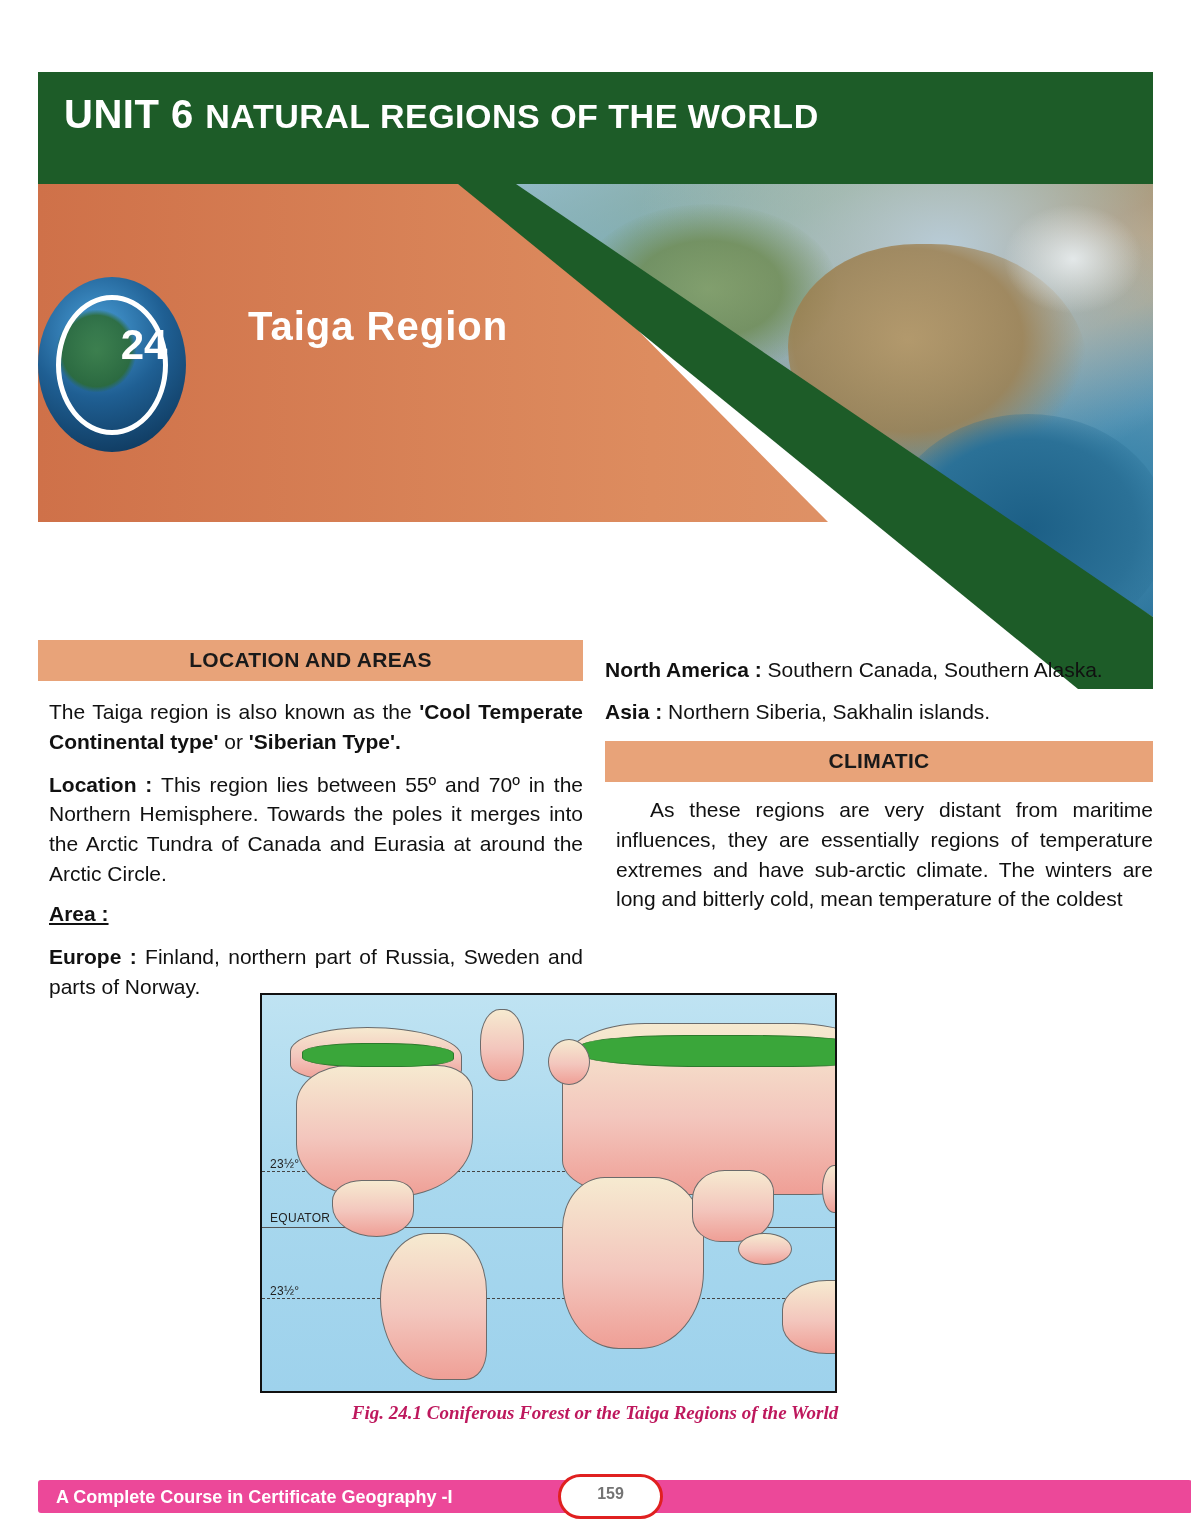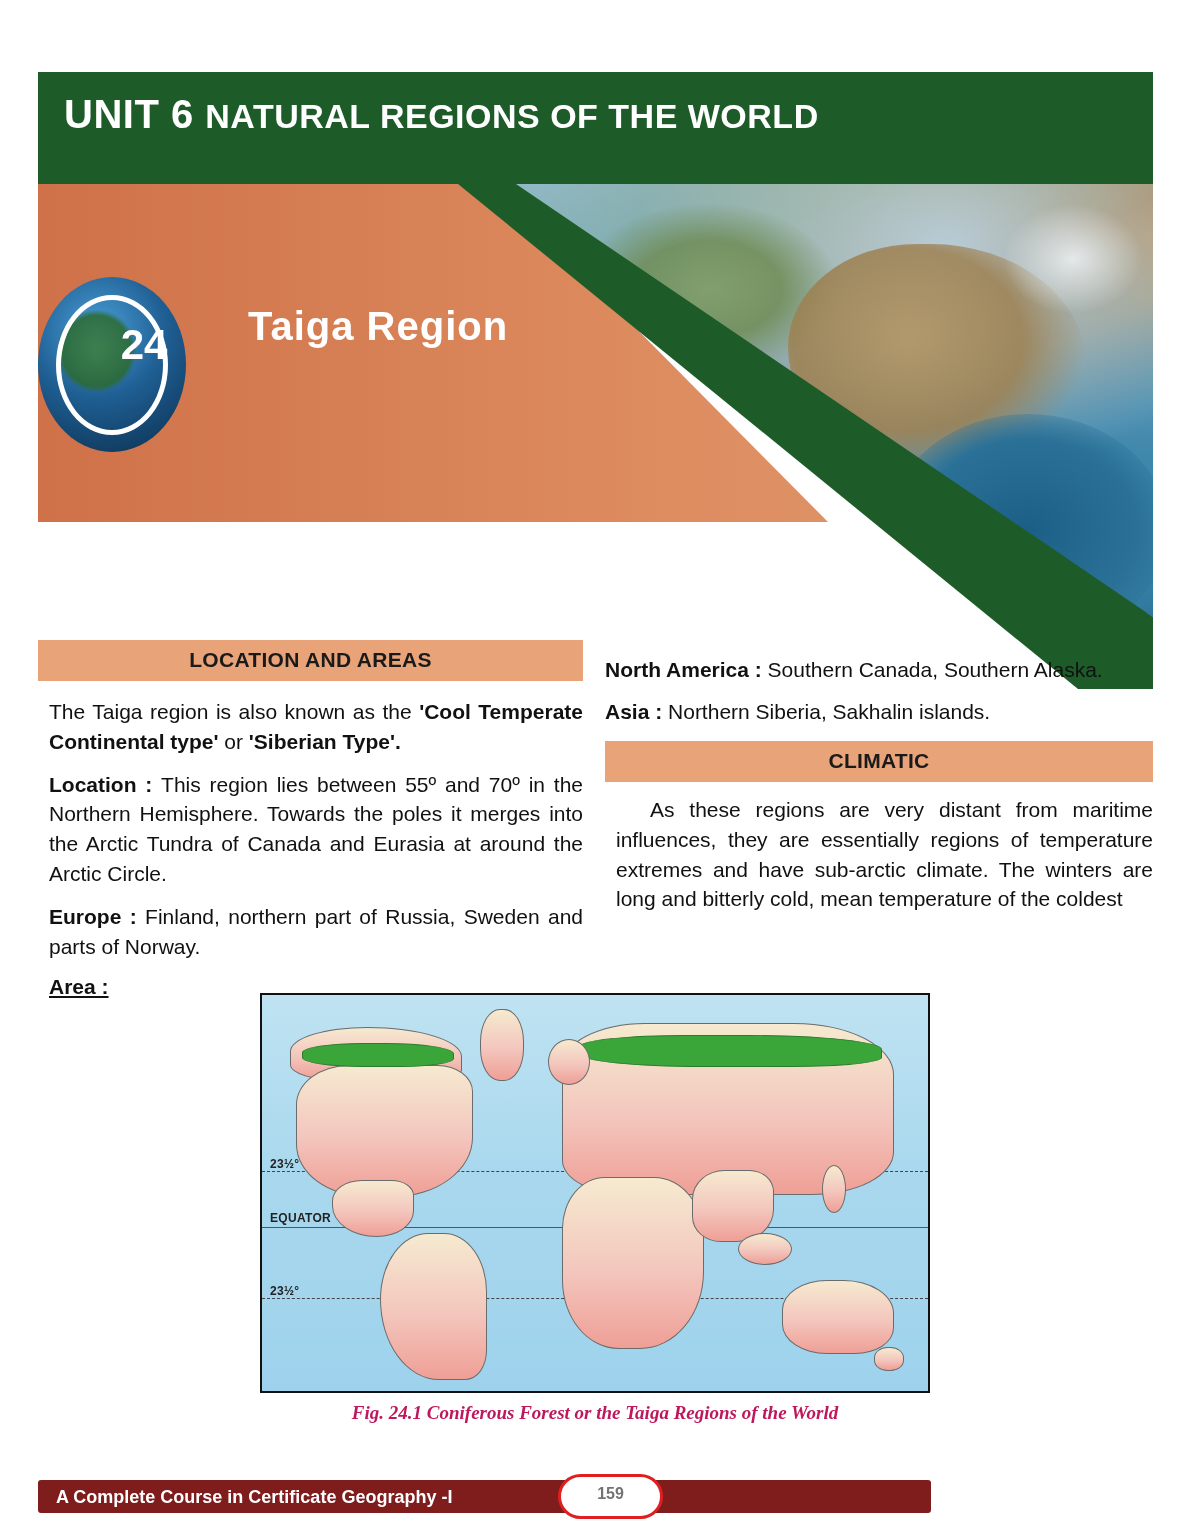--- a/index.html
+++ b/index.html
@@ -214,27 +214,26 @@
     color: #111111;
     margin: 0 0 10px 0;
   }
   .right-line.first { margin-top: 14px; }
 
   
   .figure {
     position: absolute;
     left: 260px;
     top: 993px;
-    width: 670px;
+    width: 577px;
     height: 400px;
     border: 2px solid #111111;
     box-sizing: border-box;
     background: linear-gradient(180deg, #bfe3f2 0%, #a9d8ee 45%, #9ed2ec 100%);
     overflow: hidden;
-    font-weight: bold;
   }
   .fig-caption {
     position: absolute;
     left: 260px;
     top: 1402px;
     width: 670px;
     text-align: center;
     font-family: "Liberation Serif", serif;
     font-style: italic;
     font-weight: bold;
@@ -269,23 +268,23 @@
     font-size: 12px;
     color: #222222;
     letter-spacing: .3px;
   }
 
   
   .footer-bar {
     position: absolute;
     left: 38px;
     top: 1480px;
-    width: 893px;
+    width: 1154px;
     height: 33px;
-    background: #7f1d1d;
+    background: #ec4899;
     border-radius: 3px;
   }
   .footer-text {
     position: absolute;
     left: 18px;
     top: 7px;
     color: #ffffff;
     font-size: 18px;
     font-weight: bold;
   }
@@ -341,23 +340,23 @@
   <div class="chapter-title">Taiga  Region</div>
 </div>
 
 <div class="col-left">
   <div class="section-head">LOCATION AND AREAS</div>
 
   <p class="body first"><span>The Taiga region is also known as the </span><span class="b">'Cool Temperate Continental type'</span><span> or </span><span class="b">'Siberian Type'.</span></p>
 
   <p class="body"><span class="b">Location : </span><span>This region lies between 55º and 70º in the Northern Hemisphere. Towards the poles it merges into the Arctic Tundra of Canada and Eurasia at around the Arctic Circle.</span></p>
 
+  <p class="body" style="margin-top:10px;"><span class="u">Area :</span></p>
+
   <p class="body"><span class="b">Europe : </span><span>Finland, northern part of Russia, Sweden and parts of Norway.</span></p>
-
-  <p class="body" style="margin-top:10px;"><span class="u">Area :</span></p>
 </div>
 
 <div class="col-right">
   <p class="right-line first"><span class="b">North America : </span><span>Southern Canada, Southern Alaska.</span></p>
 
   <p class="right-line"><span class="b">Asia : </span><span>Northern Siberia, Sakhalin islands.</span></p>
 
   <div class="section-head" style="margin-top:14px;">CLIMATIC</div>
 
   <p class="body" style="text-indent:34px;">As these regions are very distant from maritime influences, they are essentially regions of temperature extremes and have sub-arctic climate. The winters are long and bitterly cold, mean temperature of the coldest</p>

